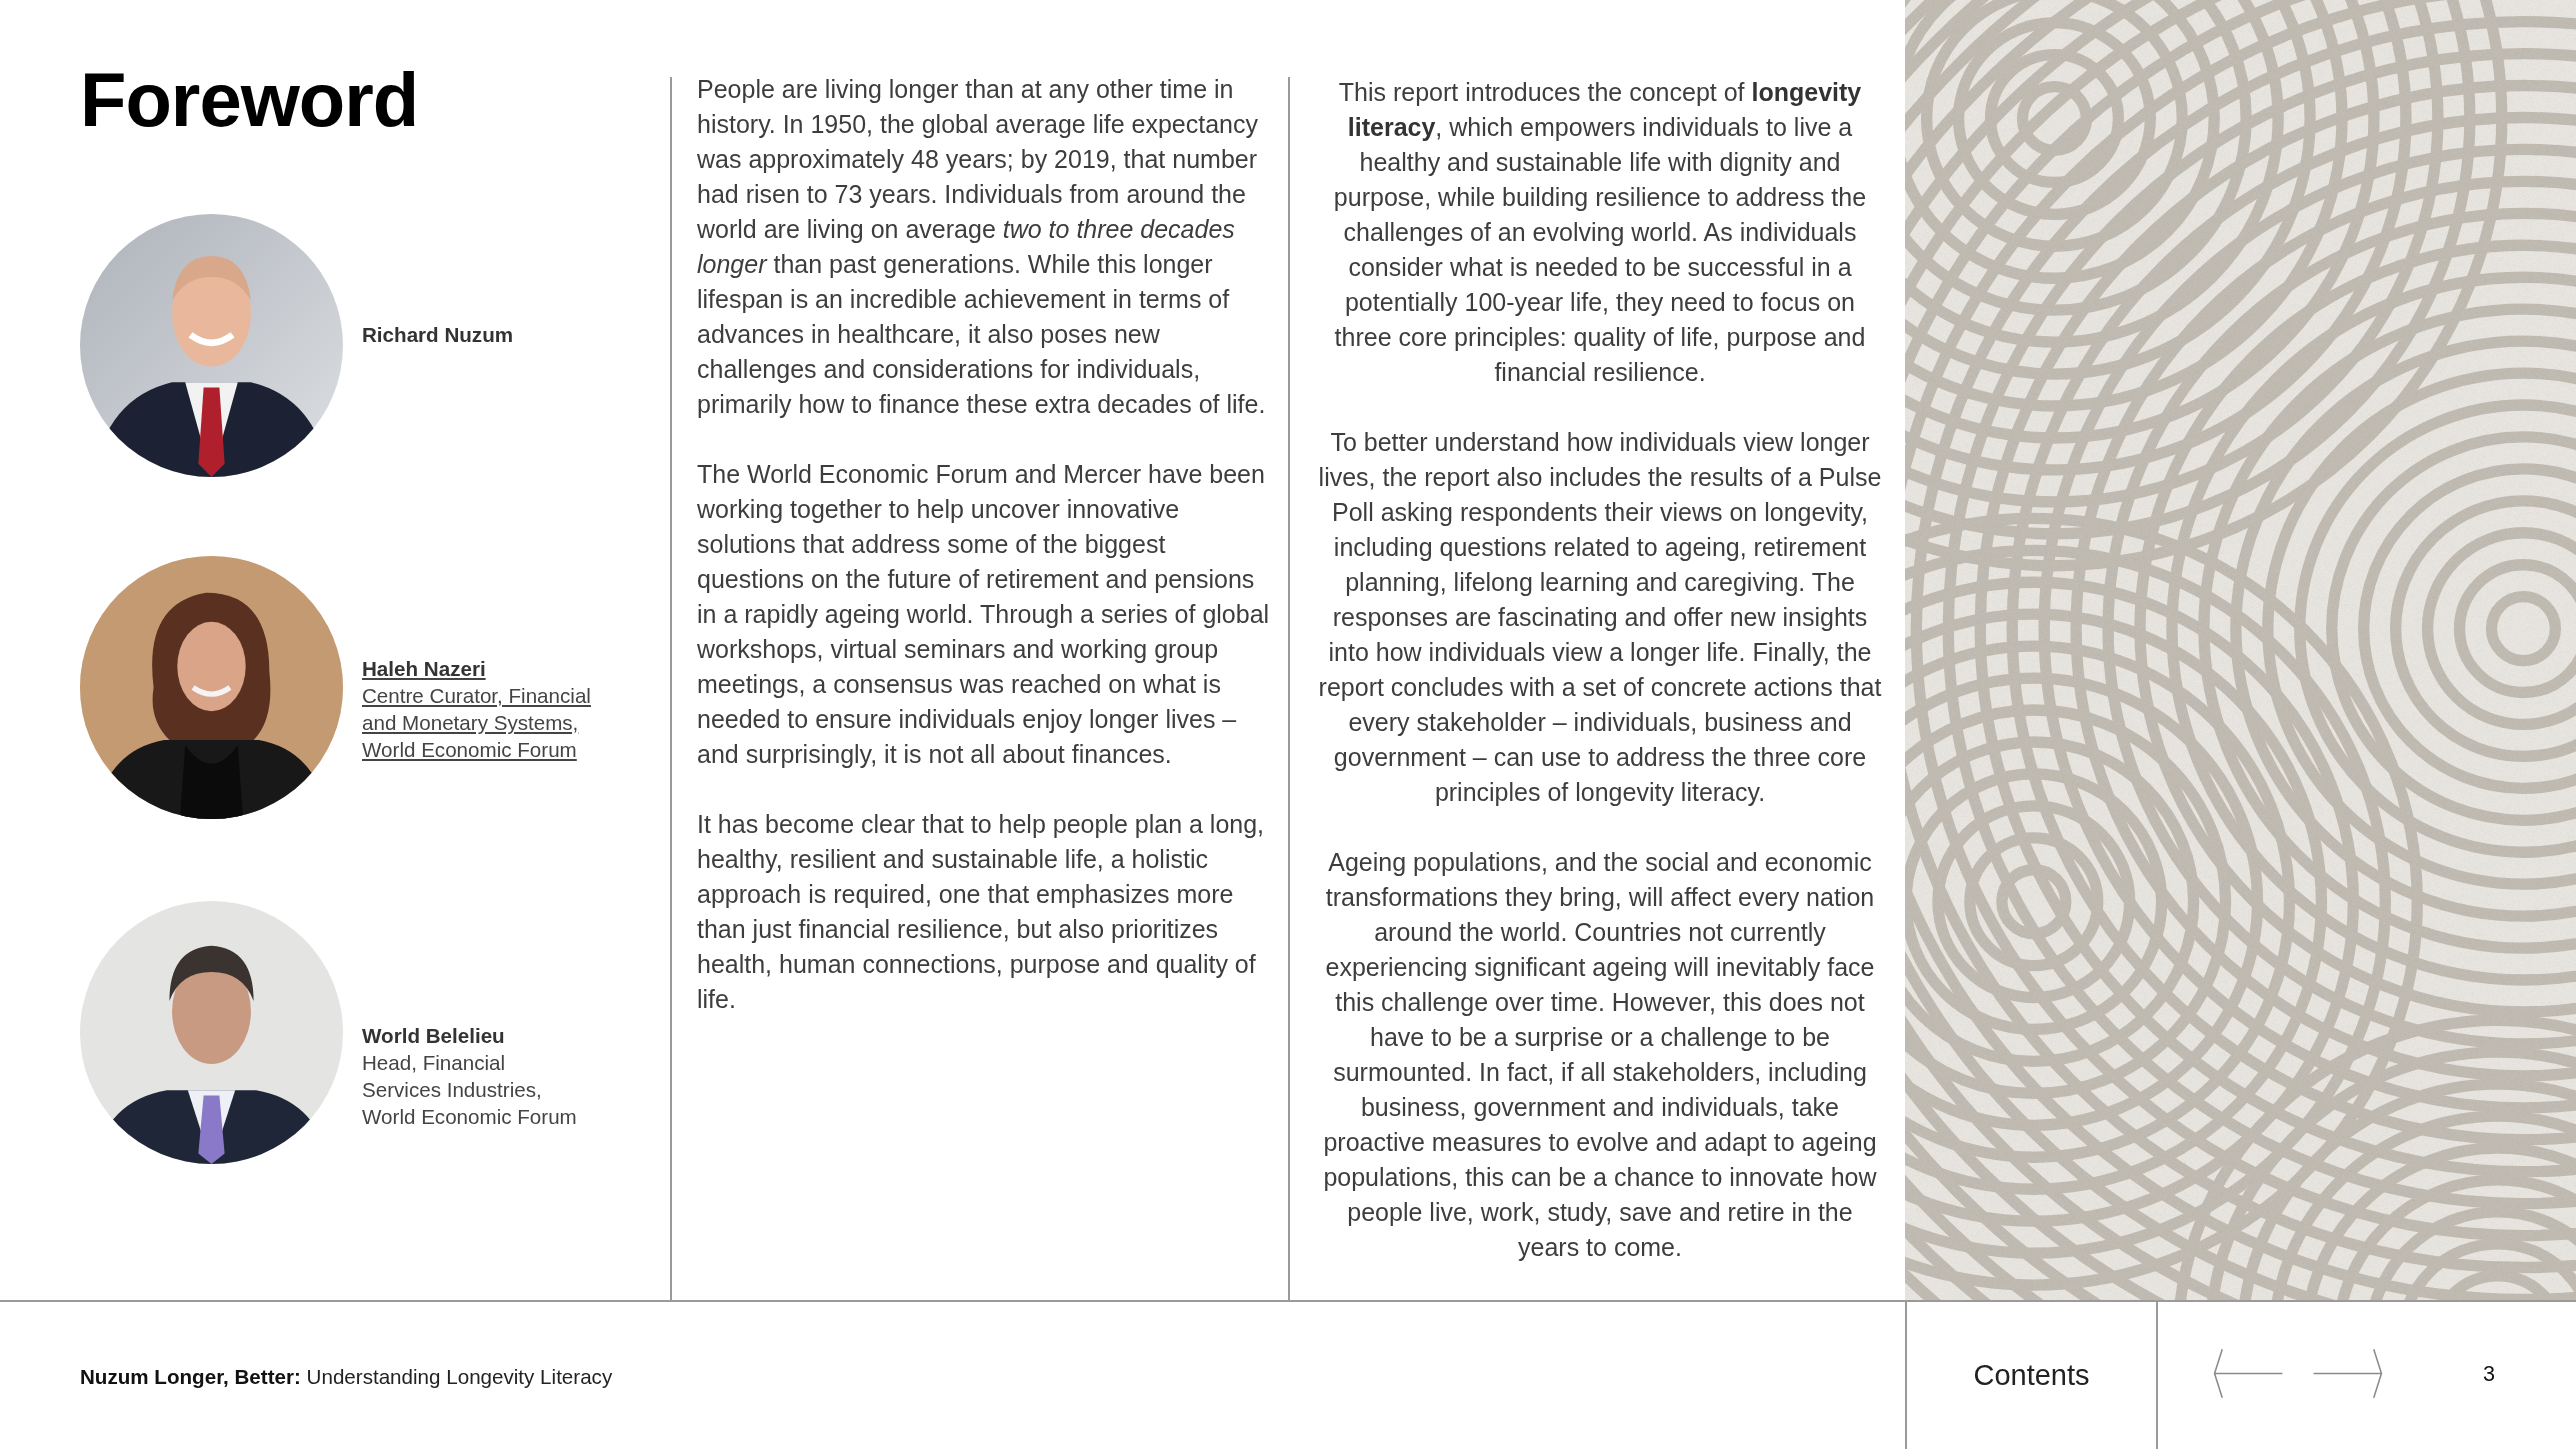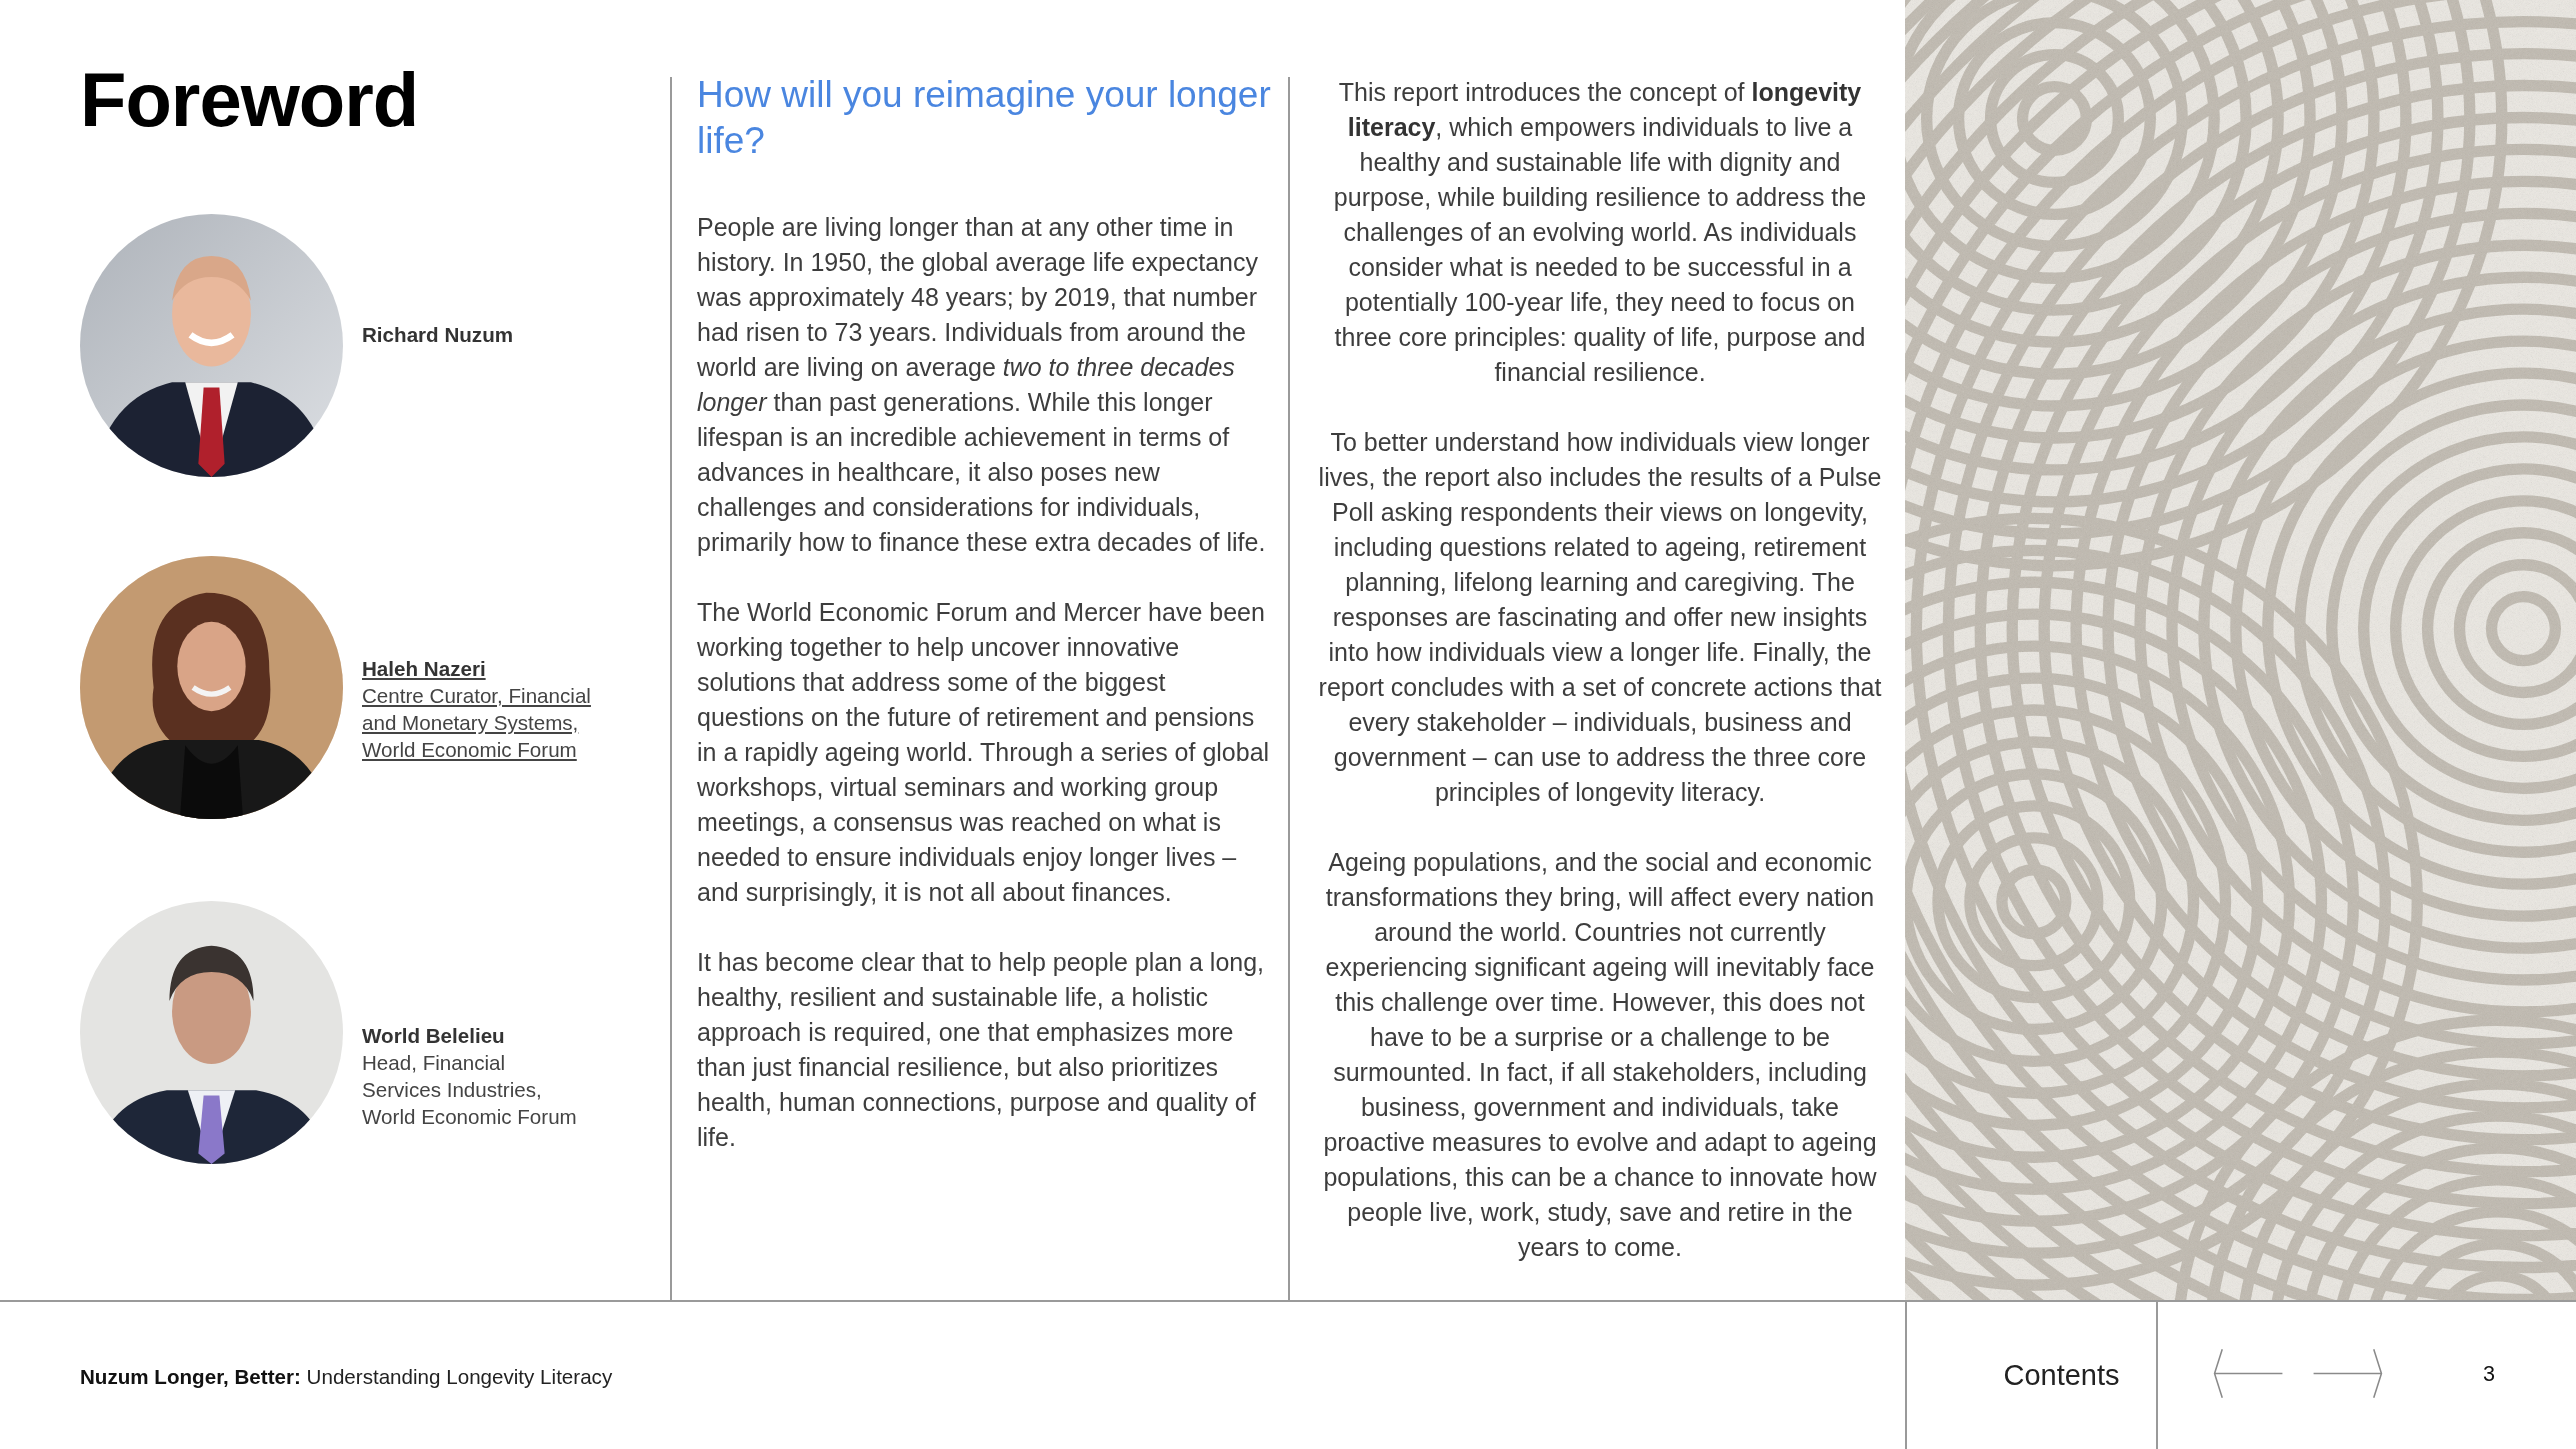--- a/index.html
+++ b/index.html
@@ -33,21 +33,21 @@
 
   
   #sand { left: 1905px; top: 0; width: 671px; height: 1300px; overflow: hidden; background: #e8e5df; }
   #sand svg { width: 100%; height: 100%; display: block; }
 
   
   #footer-title { left: 80px; top: 1365px; font-size: 20.6px; color: #222; }
   #footer-title b { font-weight: 700; color: #111; }
   .fvrule { width: 1.5px; background: #9a9a9a; top: 1301px; height: 148px; }
   #contents-btn { left: 1907px; top: 1302px; width: 249px; height: 147px; display: flex; align-items: center; justify-content: center;
-                  font-size: 29px; color: #222; cursor: pointer; margin-left: 30px; }
+                  font-size: 29px; color: #222; cursor: pointer; }
   .nav-btn { top: 1345px; width: 72px; height: 57px; cursor: pointer; }
   #prev-btn { left: 2213px; }
   #next-btn { left: 2311px; }
   .nav-btn svg { width: 100%; height: 100%; }
   #page-num { left: 2483px; top: 1361px; font-size: 21.6px; color: #111; }
 </style>
 </head>
 <body>
 
 <h1 id="title" class="abs">Foreword</h1>
@@ -105,21 +105,20 @@
   <span class="name">World Belelieu</span>
   <span class="role">Head, Financial
 Services Industries,
 World Economic Forum</span>
 </div>
 
 <div class="abs vrule" style="left:670px;"></div>
 <div class="abs vrule" style="left:1288px;"></div>
 
 <div id="col-mid" class="abs">
-  <h2 id="heading">How will you reimagine your longer life?</h2>
   <p class="para"><span>People are living longer than at any other time in history. In 1950, the global average life expectancy was approximately 48 years; by 2019, that number had risen to 73 years. Individuals from around the world are living on average </span><em>two to three decades longer</em><span> than past generations. While this longer lifespan is an incredible achievement in terms of advances in healthcare, it also poses new challenges and considerations for individuals, primarily how to finance these extra decades of life.</span></p>
   <p class="para">The World Economic Forum and Mercer have been working together to help uncover innovative solutions that address some of the biggest questions on the future of retirement and pensions in a rapidly ageing world. Through a series of global workshops, virtual seminars and working group meetings, a consensus was reached on what is needed to ensure individuals enjoy longer lives – and surprisingly, it is not all about finances.</p>
   <p class="para">It has become clear that to help people plan a long, healthy, resilient and sustainable life, a holistic approach is required, one that emphasizes more than just financial resilience, but also prioritizes health, human connections, purpose and quality of life.</p>
 </div>
 
 <div id="col-right" class="abs">
   <p class="para"><span>This report introduces the concept of </span><strong>longevity literacy</strong><span>, which empowers individuals to live a healthy and sustainable life with dignity and purpose, while building resilience to address the challenges of an evolving world. As individuals consider what is needed to be successful in a potentially 100-year life, they need to focus on three core principles: quality of life, purpose and financial resilience.</span></p>
   <p class="para">To better understand how individuals view longer lives, the report also includes the results of a Pulse Poll asking respondents their views on longevity, including questions related to ageing, retirement planning, lifelong learning and caregiving. The responses are fascinating and offer new insights into how individuals view a longer life. Finally, the report concludes with a set of concrete actions that every stakeholder – individuals, business and government – can use to address the three core principles of longevity literacy.</p>
   <p class="para">Ageing populations, and the social and economic transformations they bring, will affect every nation around the world. Countries not currently experiencing significant ageing will inevitably face this challenge over time. However, this does not have to be a surprise or a challenge to be surmounted. In fact, if all stakeholders, including business, government and individuals, take proactive measures to evolve and adapt to ageing populations, this can be a chance to innovate how people live, work, study, save and retire in the years to come.</p>
 </div>

